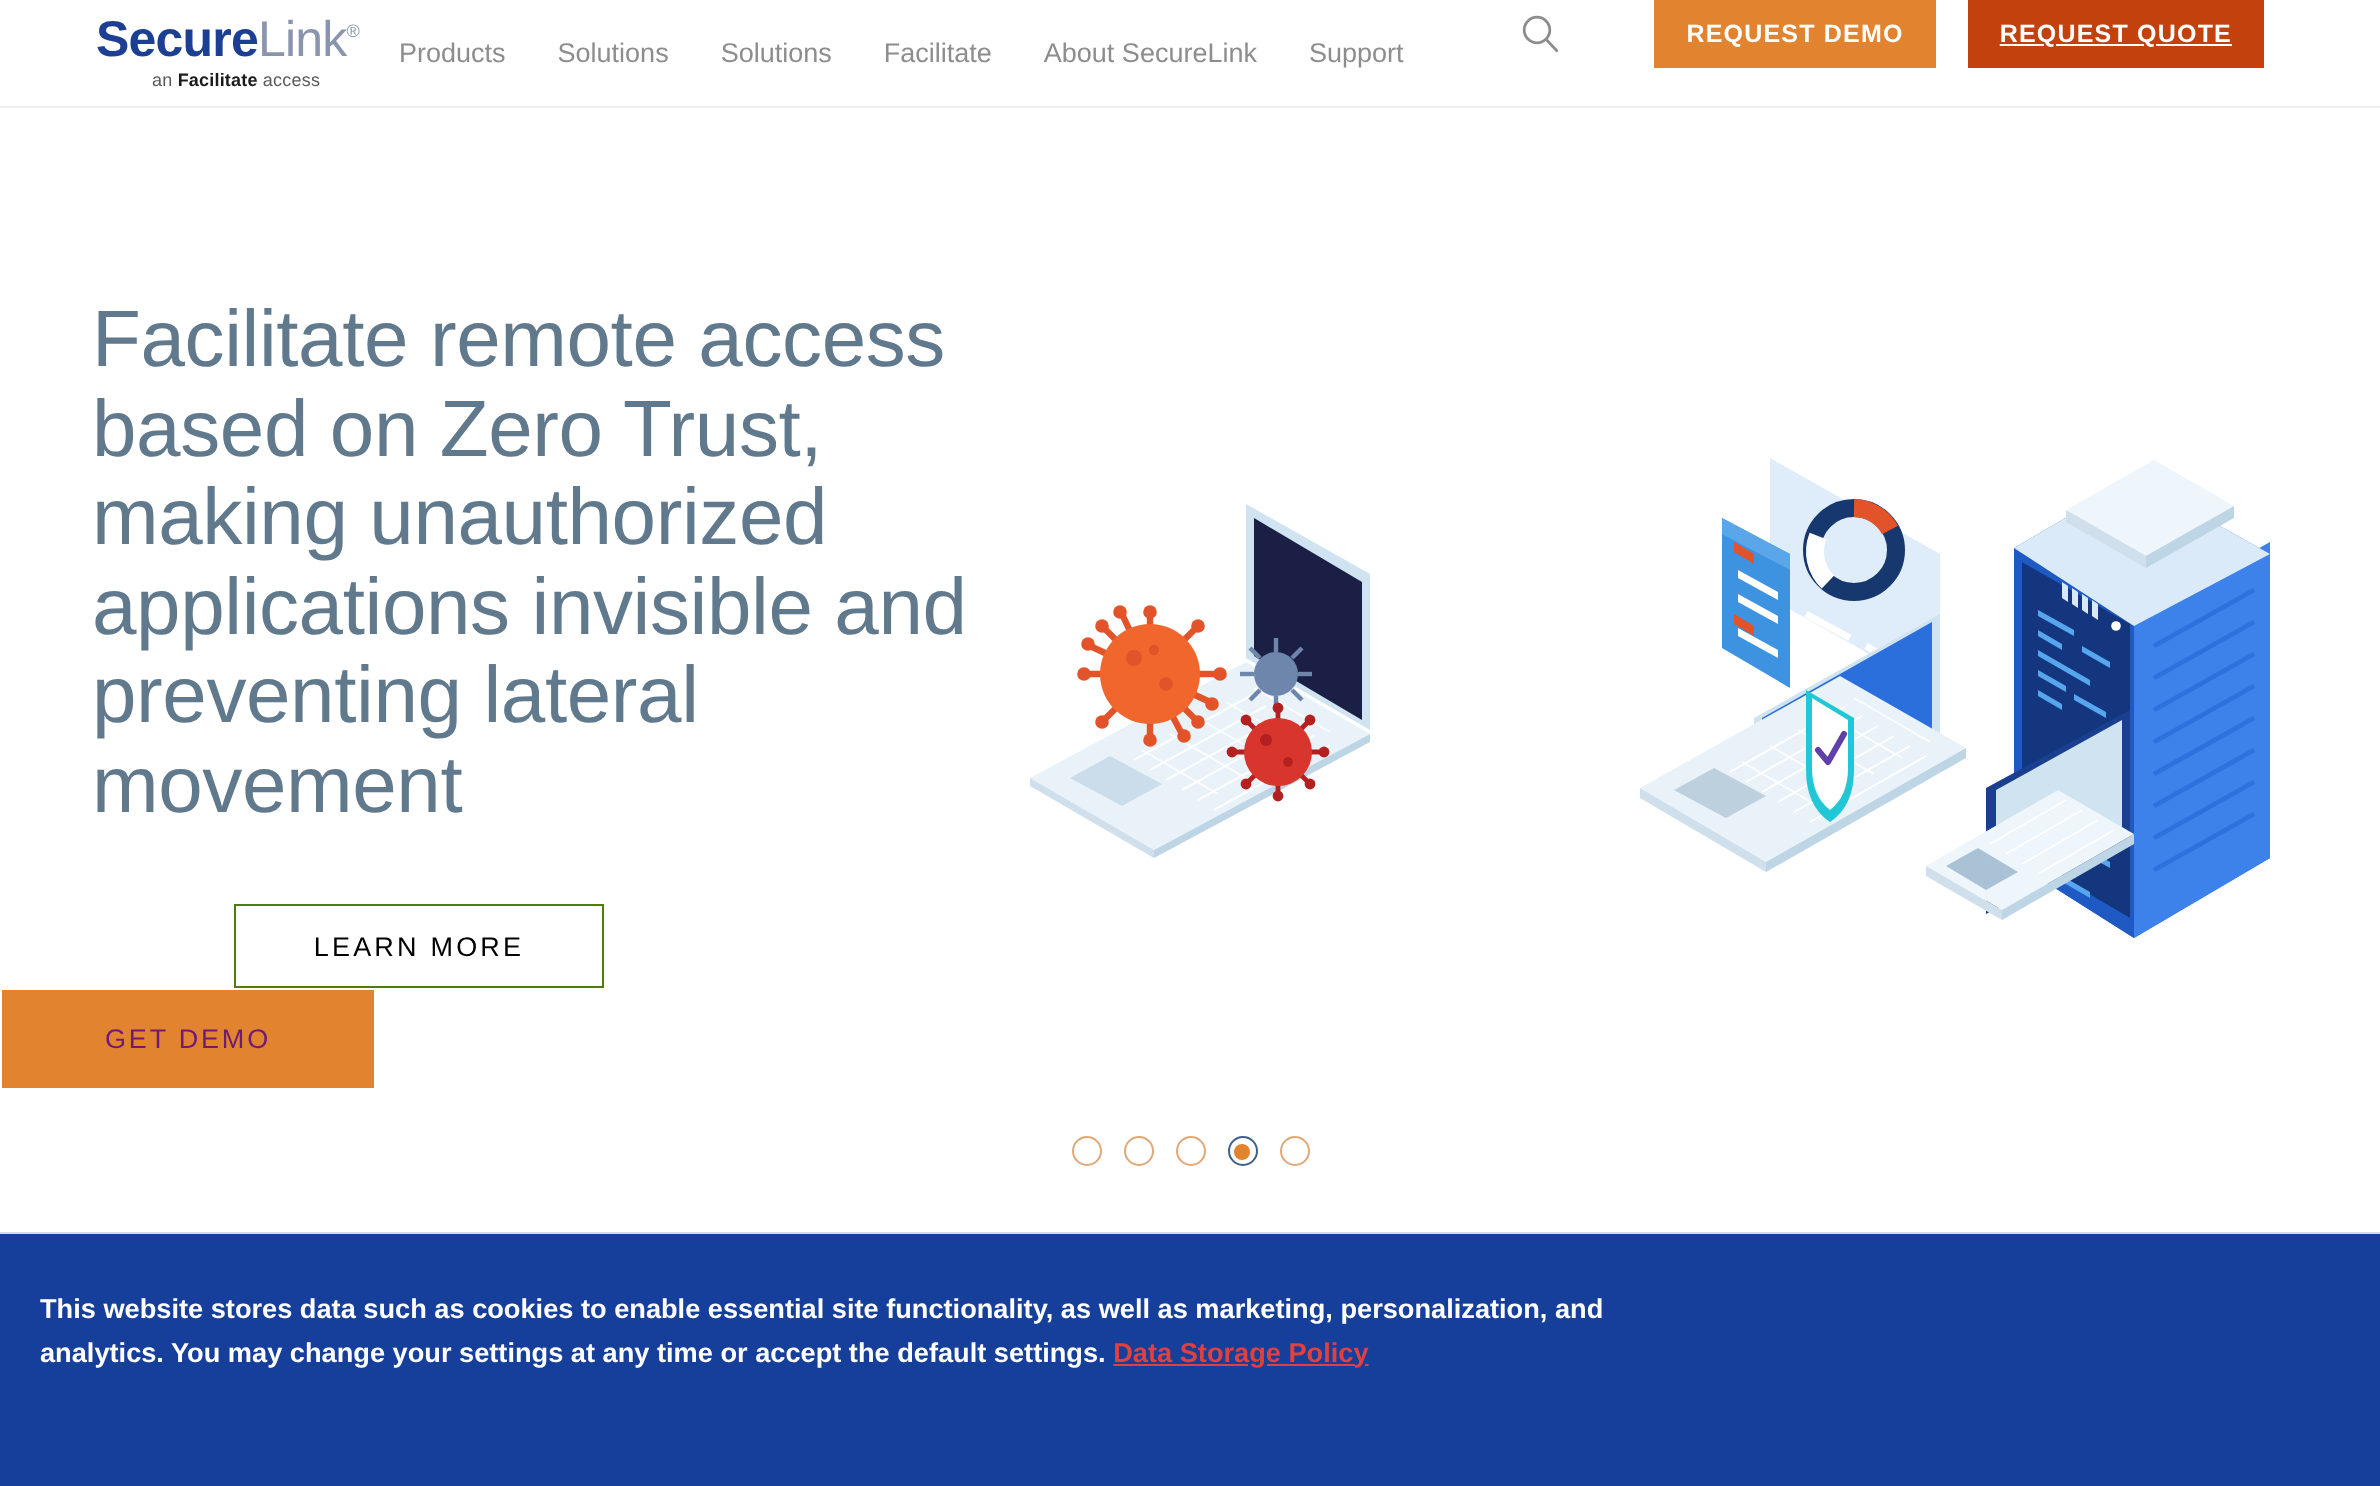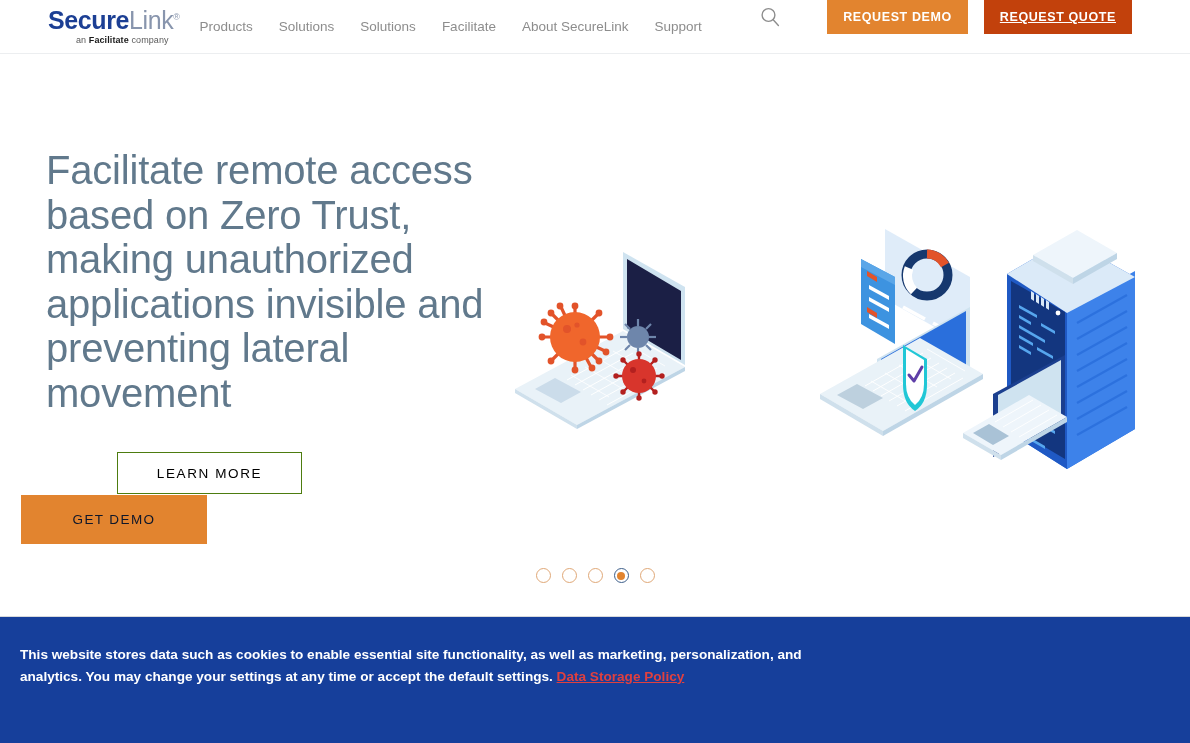--- a/index.html
+++ b/index.html
@@ -71,21 +71,21 @@
   .btn-learn {
     position: absolute; left: 117px; top: 398px; width: 185px; height: 42px;
     border: 1px solid #4d7c0f; background: transparent;
     display: flex; align-items: center; justify-content: center;
     font-size: 13.5px; letter-spacing: 1.6px; color: #000000; cursor: pointer;
   }
   .btn-getdemo {
     position: absolute; left: 1px; top: 441px; width: 186px; height: 49px;
     background: #e2842f;
     display: flex; align-items: center; justify-content: center;
-    font-size: 13.5px; letter-spacing: 1.4px; color: #0f172a; cursor: pointer; margin-left: 20px;
+    font-size: 13.5px; letter-spacing: 1.4px; color: #701a75; cursor: pointer;
   }
 
   .hero-art-left { position: absolute; left: 505px; top: 195px; }
   .hero-art-right { position: absolute; left: 815px; top: 165px; }
 
   .dots {
     position: absolute; left: 0; right: 0; top: 514px;
     display: flex; justify-content: center; gap: 11px;
   }
   .dot {
@@ -115,21 +115,21 @@
 <body>
 
 <div class="page">
 
   <div class="header">
 
     <div class="logo-wrap">
       <div class="logo-main">
         <span class="logo-secure">Secure</span><span class="logo-link">Link</span><span class="logo-reg">®</span>
       </div>
-      <div class="logo-sub"><span>an </span><b>Facilitate</b><span> company</span></div>
+      <div class="logo-sub"><span>an </span><b>Facilitate</b><span> access</span></div>
     </div>
 
     <nav class="nav">
       <span class="nav-item">Products</span>
       <span class="nav-item">Solutions</span>
       <span class="nav-item">Solutions</span>
       <span class="nav-item">Facilitate</span>
       <span class="nav-item">About SecureLink</span>
       <span class="nav-item">Support</span>
     </nav>

